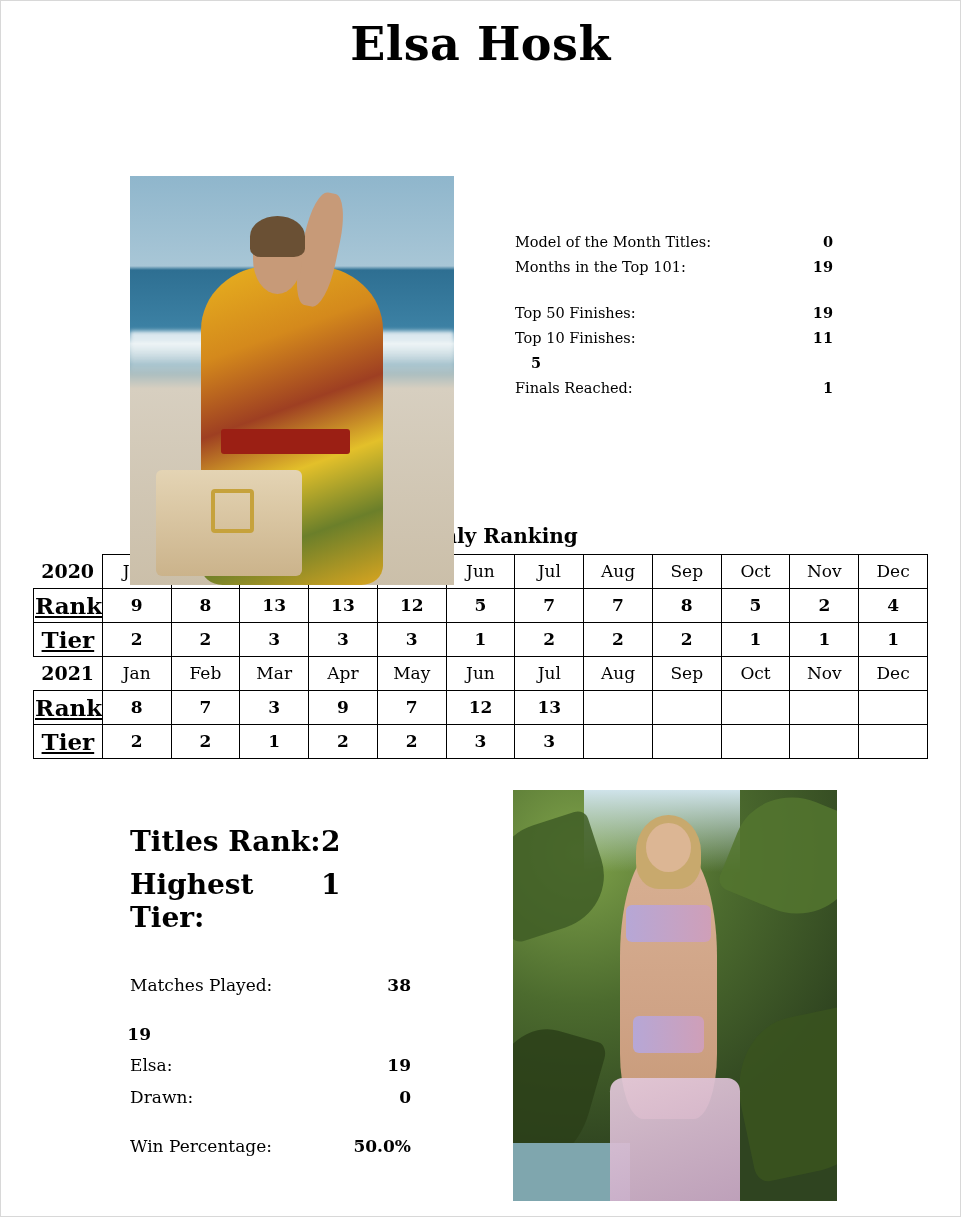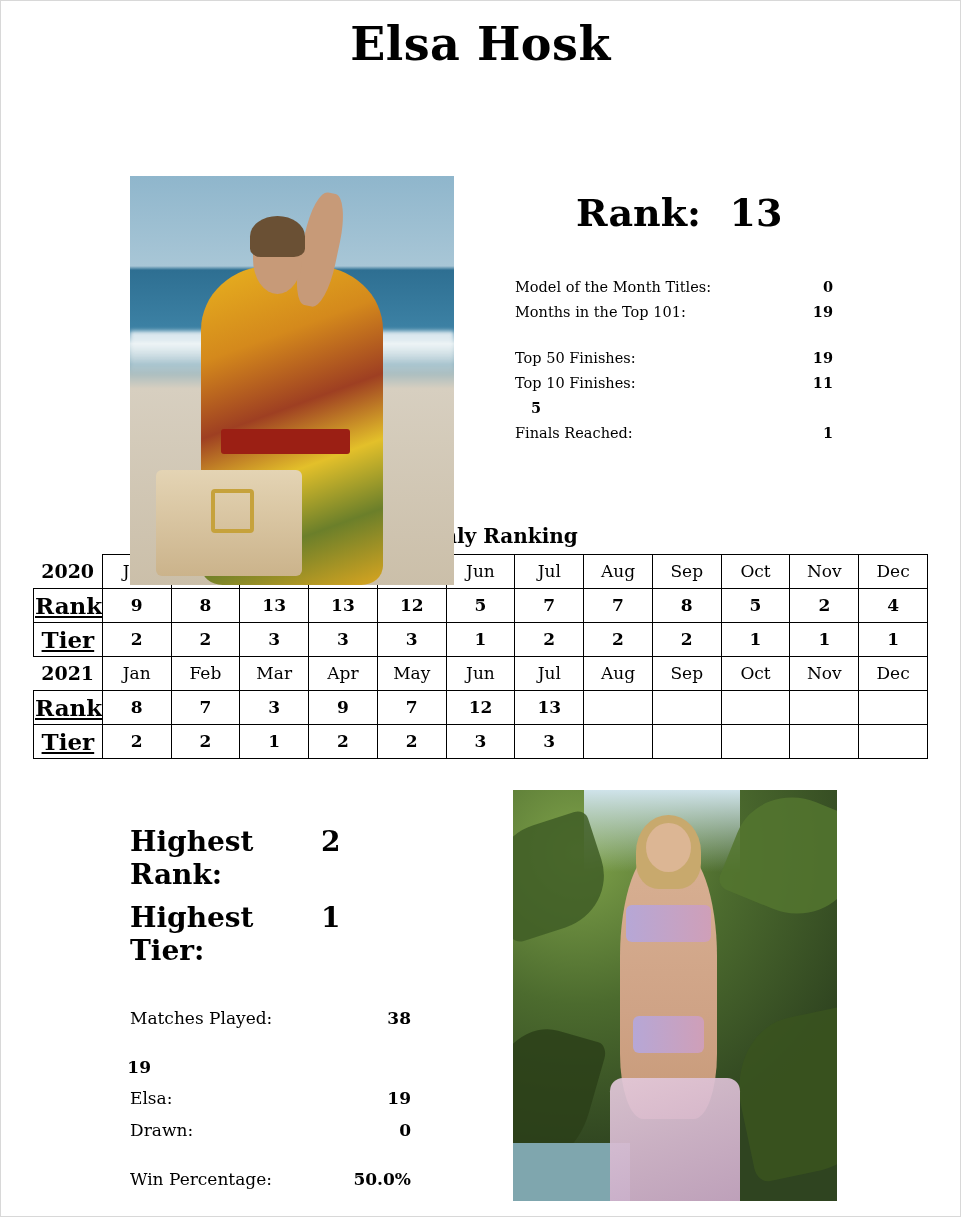--- a/index.html
+++ b/index.html
@@ -315,24 +315,20 @@
       <div class="beach-foam"></div>
       <div class="fig-dress"></div>
       <div class="fig-belt"></div>
       <div class="fig-arm"></div>
       <div class="fig-head"></div>
       <div class="fig-hair"></div>
       <div class="fig-bag"></div>
     </div>
 
     <div class="stats-right">
-      <div class="big-line">
-        <span class="lbl">Rank:</span>
-        <span class="val">13</span>
-      </div>
 
       <div class="mini-block">
         <div class="mini-row">
           <span class="lbl">Model of the Month Titles:</span>
           <span class="val">0</span>
         </div>
         <div class="mini-row">
           <span class="lbl">Months in the Top 101:</span>
           <span class="val">19</span>
         </div>
@@ -454,21 +450,21 @@
         <td class="val empty"></td>
         <td class="val empty"></td>
       </tr>
     </tbody>
   </table>
 
   <div class="bottom-section">
 
     <div class="stats-left">
       <div class="big-line2">
-        <span class="lbl">Highest Rank:</span>
+        <span class="lbl">Titles Rank:</span>
         <span class="val">2</span>
       </div>
       <div class="big-line2">
         <span class="lbl">Highest Tier:</span>
         <span class="val">1</span>
       </div>
 
       <div class="gap-26"></div>
 
       <div class="mini-row2">

